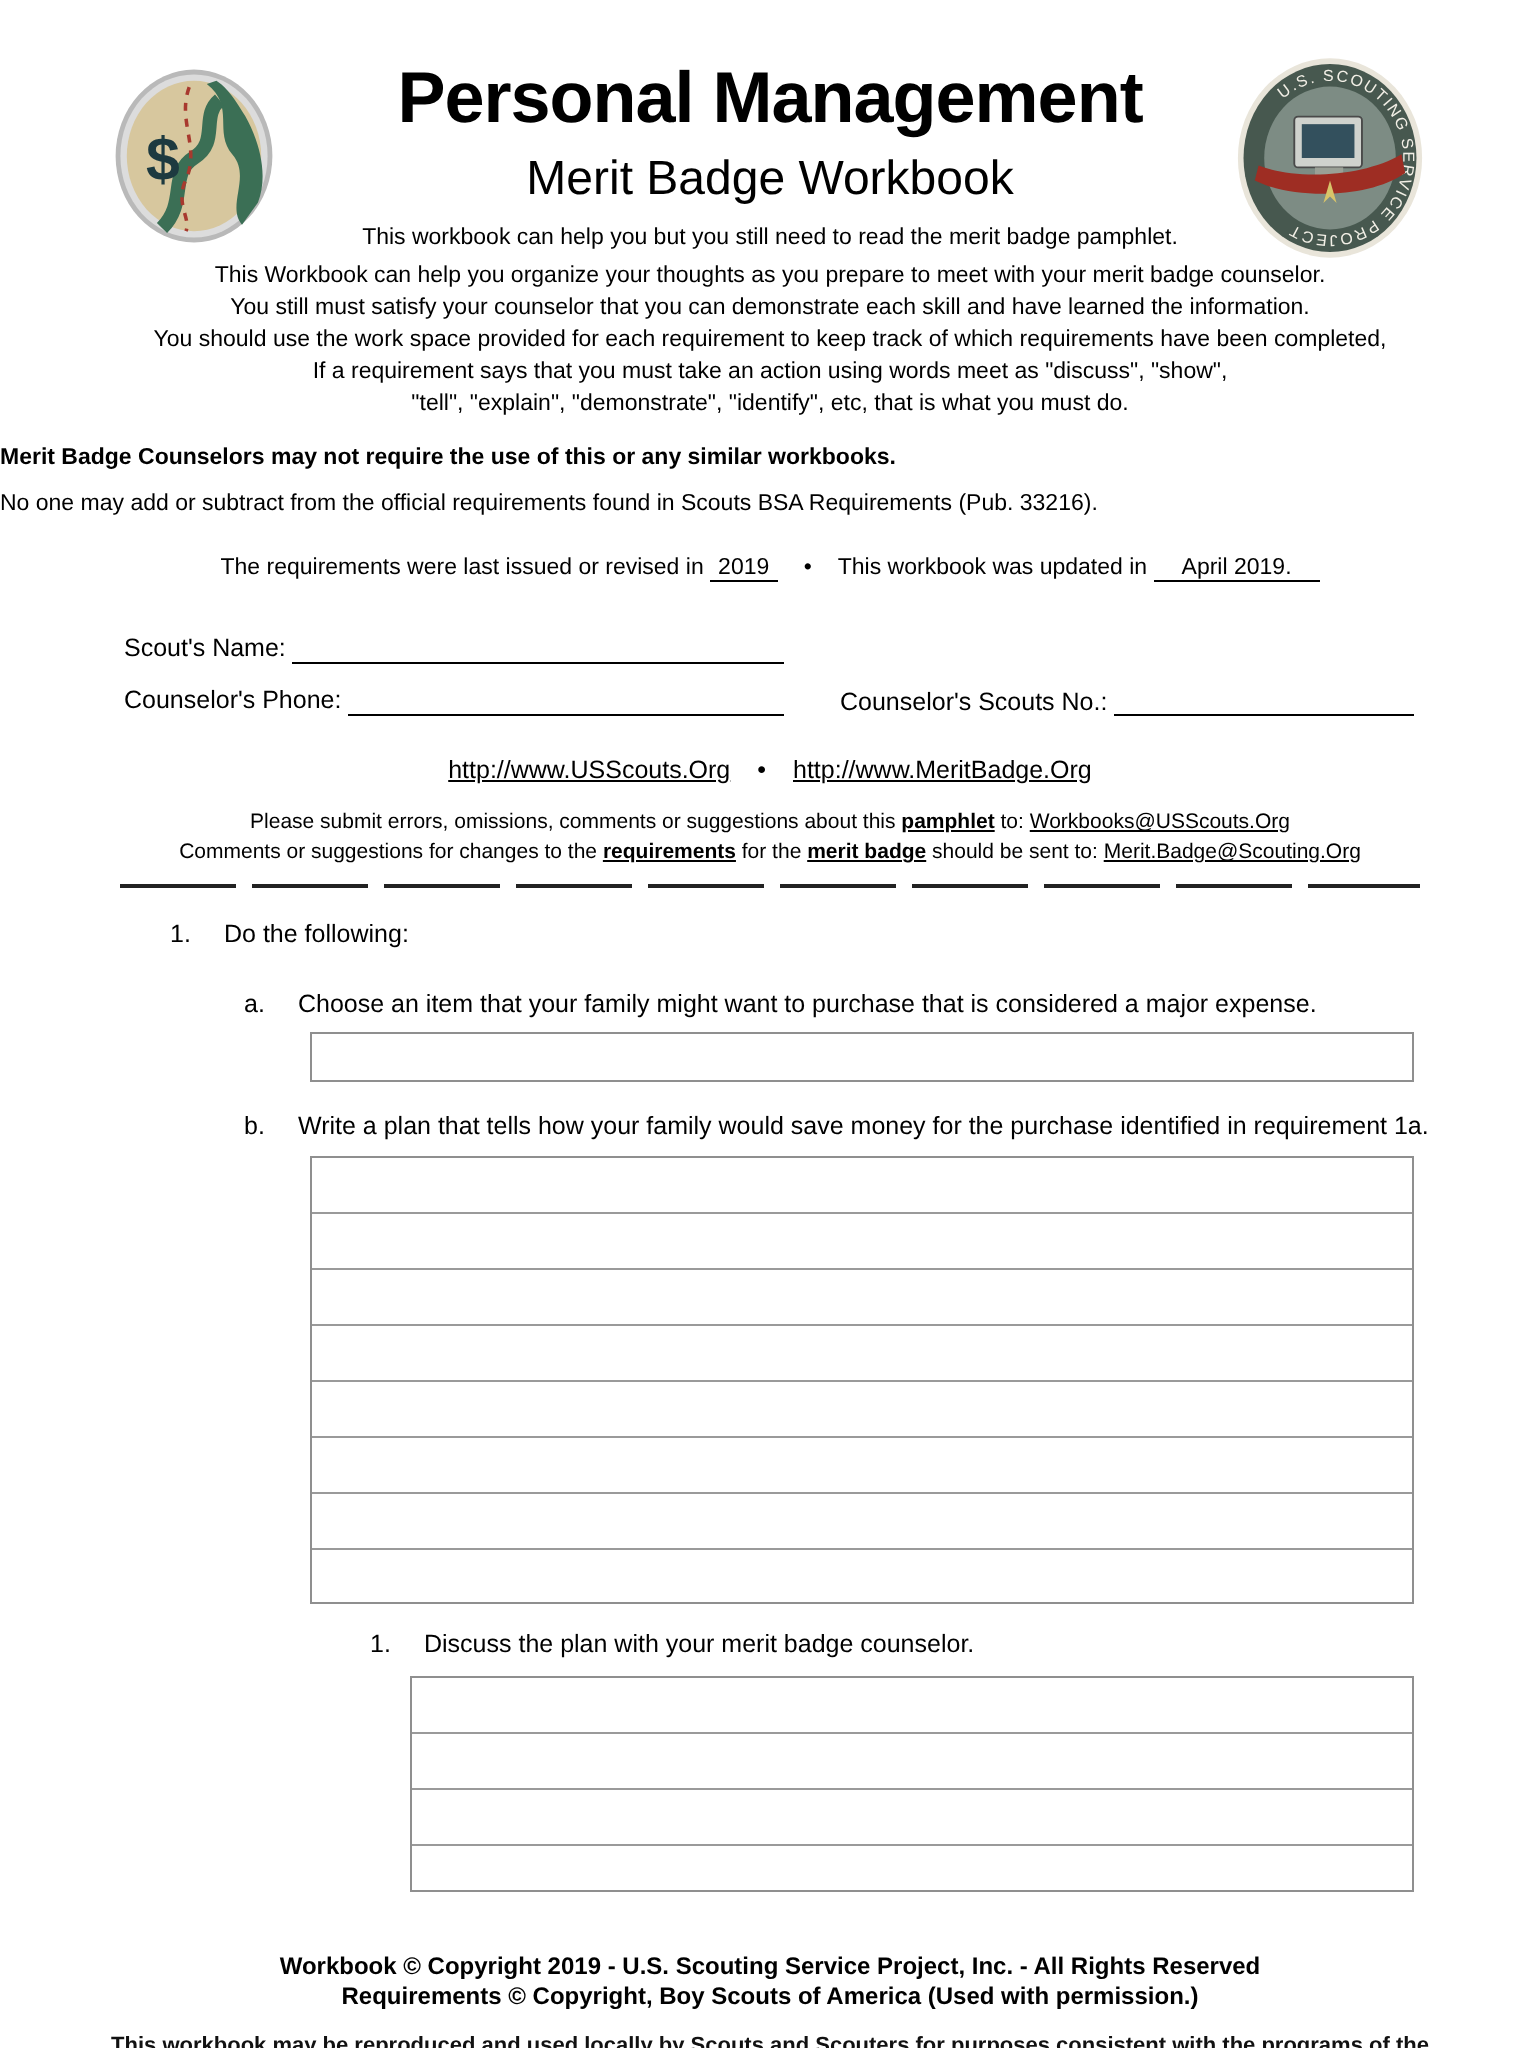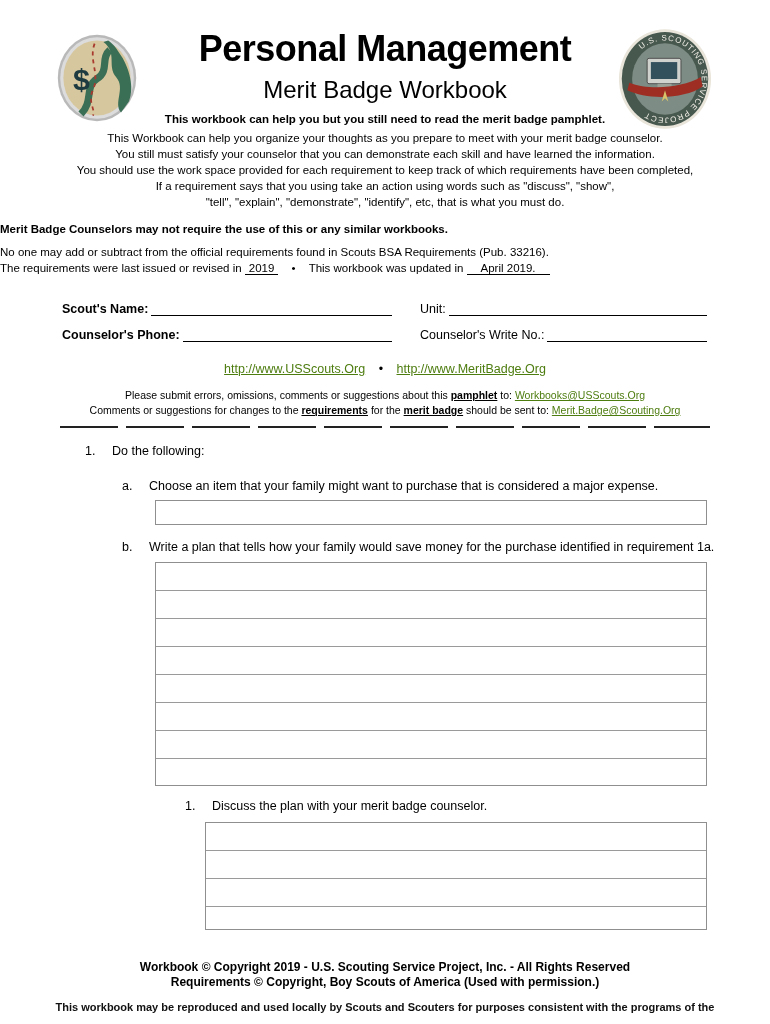--- a/index.html
+++ b/index.html
@@ -29,62 +29,62 @@
   .subtitle {
     margin-top: 6px;
     text-align: center;
     font-size: 24px;
     font-weight: normal;
   }
   .tagline {
     margin-top: 9px;
     text-align: center;
     font-size: 11.5px;
-    font-weight: bold;
   }
   .intro {
     margin-top: 5px;
     text-align: center;
     font-size: 11.5px;
     line-height: 16px;
   }
   .counselor-note {
     margin-top: 13px;
     text-align: left;
     font-size: 11.5px;
     font-weight: bold;
   }
   .req-note {
     margin-top: 11px;
     text-align: left;
     font-size: 11.5px;
   }
   .req-note2 {
-    margin-top: 4px;
+    margin-top: 20px;
+    text-align: center;
     font-size: 11.5px;
   }
   .uval { border-bottom: 1px solid #000; padding: 0 4px; }
   .uval.wide { padding: 0 14px; }
   .dot { padding: 0 10px; }
 
   
   .form-area { margin: 16px 63px 0 62px; font-size: 12.5px; }
   .form-row { display: flex; align-items: flex-end; height: 26px; }
-  .half-left { flex: 0 0 330px; display: flex; align-items: flex-end; margin-right: 28px; font-weight: bold; }
+  .half-left { flex: 0 0 330px; display: flex; margin-right: 28px; }
   .half-right { flex: 1; display: flex; align-items: flex-end; }
   .flabel { white-space: nowrap; padding-right: 3px; }
   .fill-line { flex: 1; border-bottom: 1px solid #000; height: 15px; cursor: text; }
 
   
   .links-row {
     margin-top: 20px;
     text-align: center;
     font-size: 12.5px;
   }
-  .link { color: #4d7c0f; text-decoration: underline; cursor: pointer; }
+  .link { color: #000000; text-decoration: underline; cursor: pointer; }
   .submit-line { margin-top: 13px; text-align: center; font-size: 10.5px; }
   .submit-line2 { margin-top: 3px; text-align: center; font-size: 10.5px; }
   .bold-ul { font-weight: bold; text-decoration: underline; }
 
   
   .divider {
     margin: 10px 60px 0 60px;
     height: 2px;
     background: repeating-linear-gradient(to right, #222 0 58px, transparent 58px 66px);
   }
@@ -165,53 +165,49 @@
   </div>
 
   <div class="title">Personal Management</div>
   <div class="subtitle">Merit Badge Workbook</div>
   <div class="tagline">This workbook can help you but you still need to read the merit badge pamphlet.</div>
 
   <div class="intro">
     <div>This Workbook can help you organize your thoughts as you prepare to meet with your merit badge counselor.</div>
     <div>You still must satisfy your counselor that you can demonstrate each skill and have learned the information.</div>
     <div>You should use the work space provided for each requirement to keep track of which requirements have been completed,</div>
-    <div>If a requirement says that you using take an action using words such as "discuss", "show",</div>
+    <div>If a requirement says that you must take an action using words meet as "discuss", "show",</div>
     <div>"tell", "explain", "demonstrate", "identify", etc, that is what you must do.</div>
   </div>
 
   <div class="counselor-note">Merit Badge Counselors may not require the use of this or any similar workbooks.</div>
 
   <div class="req-note">No one may add or subtract from the official requirements found in Scouts BSA Requirements (Pub.  33216).</div>
   <div class="req-note2">
     <span>The requirements were last issued or revised in</span>
     <span class="uval">2019</span>
     <span class="dot">•</span>
     <span>This workbook was updated in</span>
     <span class="uval wide">April 2019.</span>
   </div>
 
   <div class="form-area">
     <div class="form-row">
       <div class="half-left">
         <span class="flabel">Scout's Name:</span>
-        <span class="fill-line"></span>
-      </div>
-      <div class="half-right">
-        <span class="flabel">Unit:</span>
         <span class="fill-line"></span>
       </div>
     </div>
     <div class="form-row">
       <div class="half-left">
         <span class="flabel">Counselor's Phone:</span>
         <span class="fill-line"></span>
       </div>
       <div class="half-right">
-        <span class="flabel">Counselor's Write No.:</span>
+        <span class="flabel">Counselor's Scouts No.:</span>
         <span class="fill-line"></span>
       </div>
     </div>
   </div>
 
   <div class="links-row">
     <a class="link">http://www.USScouts.Org</a>
     <span class="dot">•</span>
     <a class="link">http://www.MeritBadge.Org</a>
   </div>

